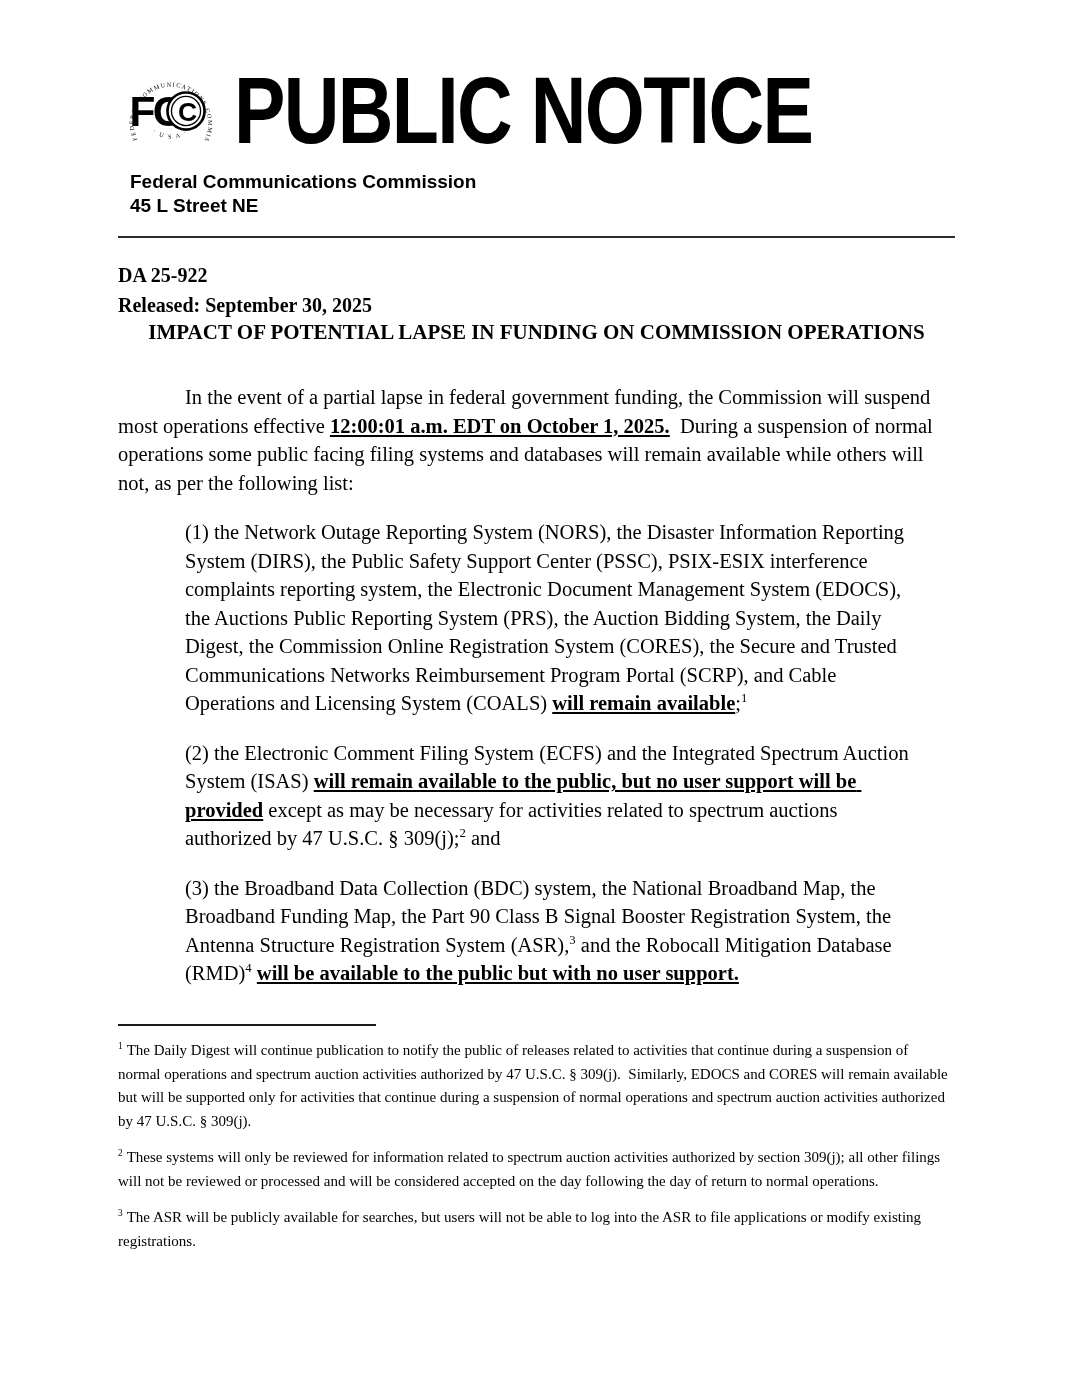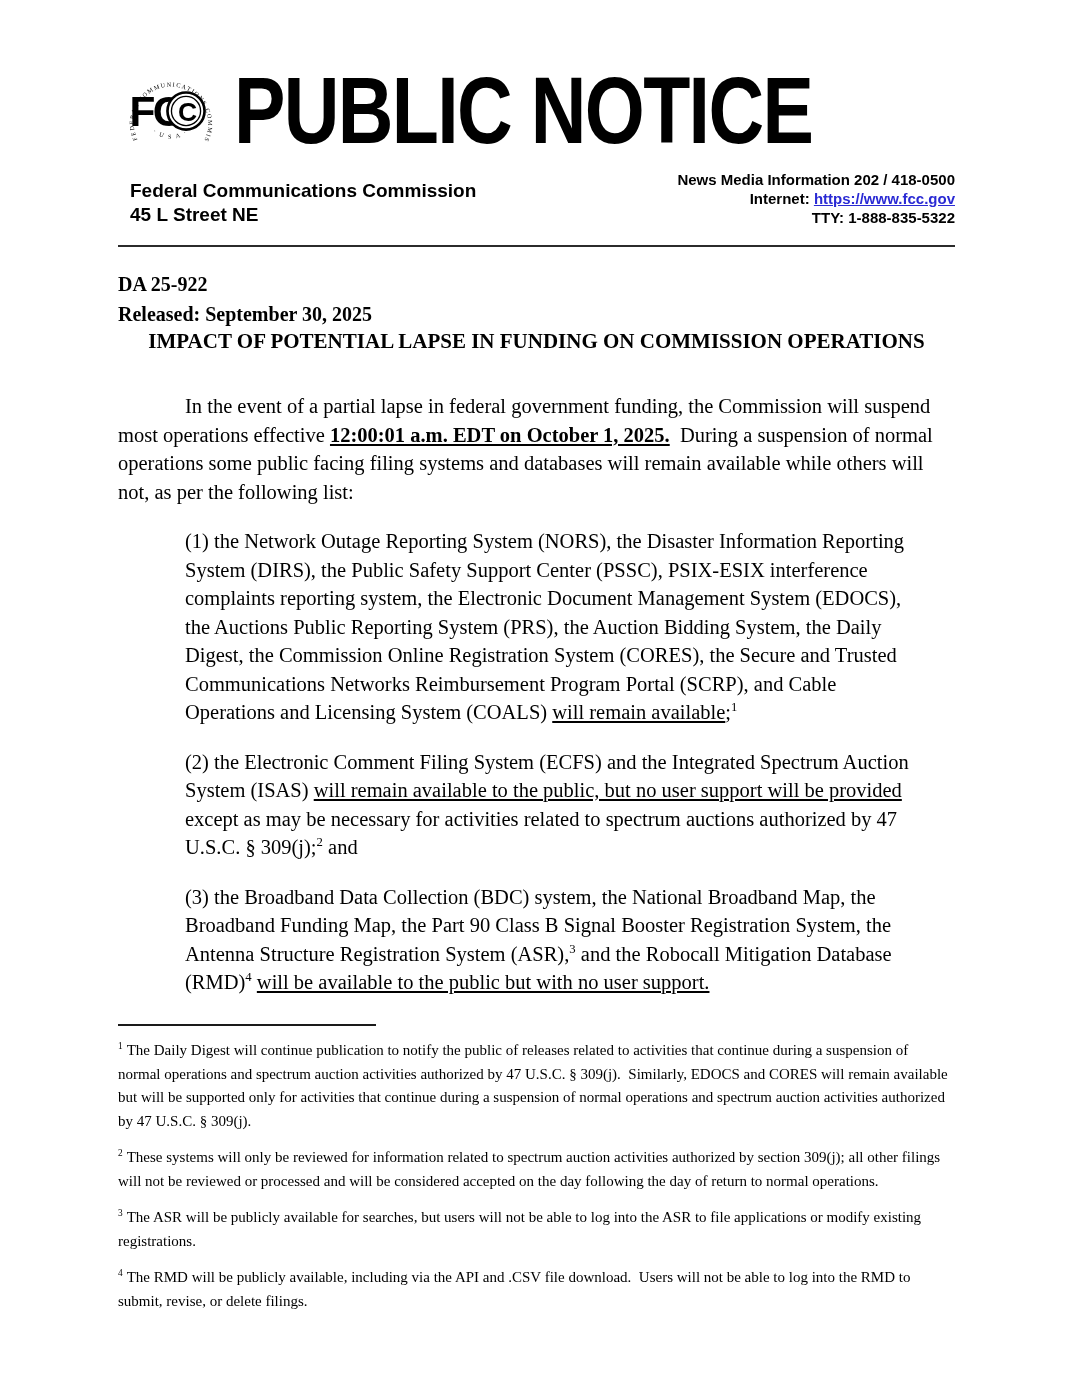--- a/index.html
+++ b/index.html
@@ -57,21 +57,21 @@
   }
   .para {
     font-size: 20.5px; line-height: 28.5px;
     white-space: pre-wrap;
   }
   .intro { margin-top: 38px; text-indent: 67px; }
   .item  { margin: 21px 28px 0 67px; }
 
   .run-n  { }
   .run-b  { font-weight: bold; text-decoration: underline; }
-  .run-bu { font-weight: normal; text-decoration: underline; text-align: center; }
+  .run-bu { font-weight: bold; text-decoration: underline; text-align: center; }
   .run-sup{ vertical-align: super; font-size: 0.62em; line-height: 0; }
 
   
   .footnotes { position: absolute; top: 1024px; left: 118px; right: 130px; }
   .fn-sep {
     border: none; border-top: 2px solid #1a1a1a;
     width: 258px; margin: 0 0 2px 0;
   }
   .footnote {
     font-size: 15px; line-height: 23.5px;
@@ -102,25 +102,20 @@
       <text x="68" y="71" font-family="Liberation Sans, sans-serif" font-weight="bold" font-size="30" fill="#000">C</text>
     </svg>
     <div class="banner-title">PUBLIC NOTICE</div>
   </div>
 
   <div class="header-cols">
     <div class="address">
       <div>Federal Communications Commission</div>
       <div>45 L Street NE</div>
     </div>
-    <div class="contact">
-      <div>News Media Information 202 / 418-0500</div>
-      <div><span>Internet: </span><a href="#">https://www.fcc.gov</a></div>
-      <div>TTY: 1-888-835-5322</div>
-    </div>
   </div>
 
   <hr class="header-rule">
 
   <div class="release">
     <div>DA 25-922</div>
     <div>Released: September 30, 2025</div>
   </div>
 
   <div class="doc-title">IMPACT OF POTENTIAL LAPSE IN FUNDING ON COMMISSION OPERATIONS</div>
@@ -128,16 +123,15 @@
   <p class="para intro"><span class="run-n">In the event of a partial lapse in federal government funding, the Commission will suspend most operations effective </span><span class="run-b">12:00:01 a.m. EDT on October 1, 2025.</span><span class="run-n">  During a suspension of normal operations some public facing filing systems and databases will remain available while others will not, as per the following list:</span></p>
   <p class="para item"><span class="run-n">(1) the Network Outage Reporting System (NORS), the Disaster Information Reporting System (DIRS), the Public Safety Support Center (PSSC), PSIX-ESIX interference complaints reporting system, the Electronic Document Management System (EDOCS), the Auctions Public Reporting System (PRS), the Auction Bidding System, the Daily Digest, the Commission Online Registration System (CORES), the Secure and Trusted Communications Networks Reimbursement Program Portal (SCRP), and Cable Operations and Licensing System (COALS) </span><span class="run-bu">will remain available</span><span class="run-n">;</span><span class="run-sup">1</span></p>
   <p class="para item"><span class="run-n">(2) the Electronic Comment Filing System (ECFS) and the Integrated Spectrum Auction System (ISAS) </span><span class="run-bu">will remain available to the public, but no user support will be provided</span><span class="run-n"> except as may be necessary for activities related to spectrum auctions authorized by 47 U.S.C. § 309(j);</span><span class="run-sup">2</span><span class="run-n"> and</span></p>
   <p class="para item"><span class="run-n">(3) the Broadband Data Collection (BDC) system, the National Broadband Map, the Broadband Funding Map, the Part 90 Class B Signal Booster Registration System, the Antenna Structure Registration System (ASR),</span><span class="run-sup">3</span><span class="run-n"> and the Robocall Mitigation Database (RMD)</span><span class="run-sup">4</span><span class="run-n"> </span><span class="run-bu">will be available to the public but with no user support.</span></p>
 
   <div class="footnotes">
     <hr class="fn-sep">
     <p class="footnote"><span class="run-sup">1</span><span>The Daily Digest will continue publication to notify the public of releases related to activities that continue during a suspension of normal operations and spectrum auction activities authorized by 47 U.S.C. § 309(j).  Similarly, EDOCS and CORES will remain available but will be supported only for activities that continue during a suspension of normal operations and spectrum auction activities authorized by 47 U.S.C. § 309(j).</span></p>
     <p class="footnote"><span class="run-sup">2</span><span>These systems will only be reviewed for information related to spectrum auction activities authorized by section 309(j); all other filings will not be reviewed or processed and will be considered accepted on the day following the day of return to normal operations.</span></p>
     <p class="footnote"><span class="run-sup">3</span><span>The ASR will be publicly available for searches, but users will not be able to log into the ASR to file applications or modify existing registrations.</span></p>
-    <p class="footnote"><span class="run-sup">4</span><span>The RMD will be publicly available, including via the API and .CSV file download.  Users will not be able to log into the RMD to submit, revise, or delete filings.</span></p>
   </div>
 
 </div>
 
 </body></html>

